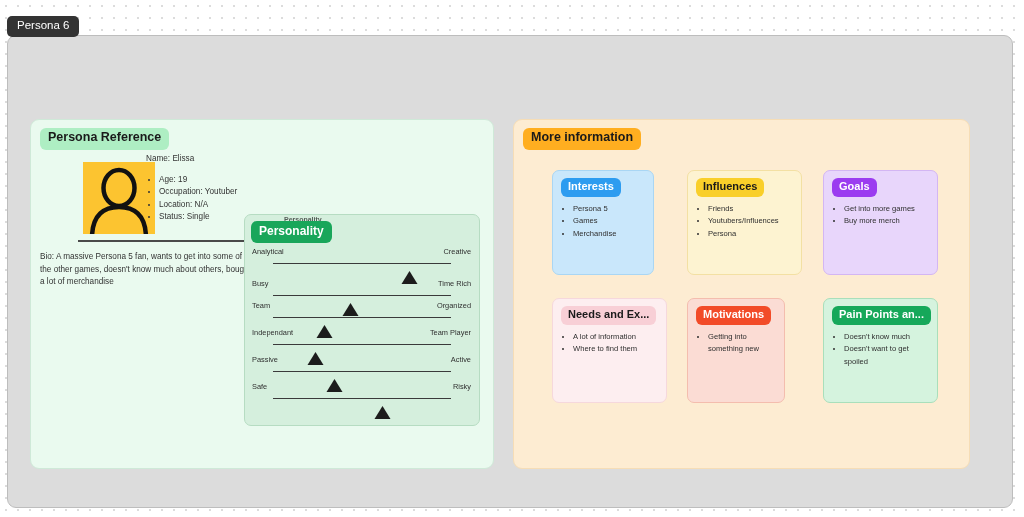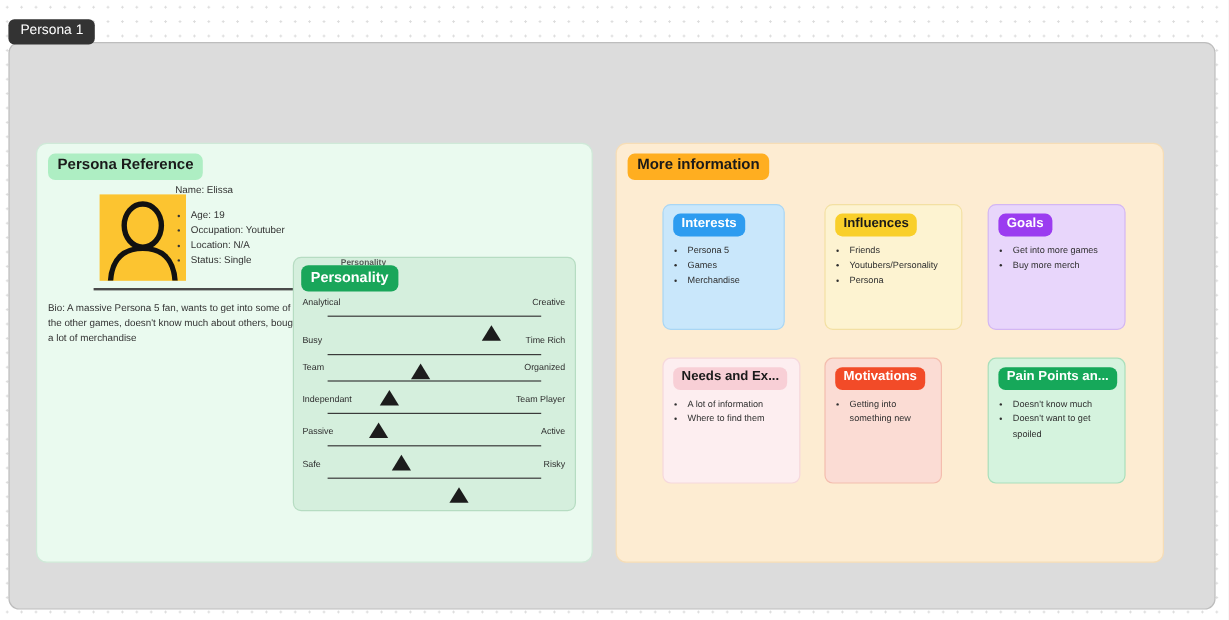--- a/index.html
+++ b/index.html
@@ -270,21 +270,21 @@
   .b-interests   { background: #2d9cf0; color: #ffffff; }
   .b-influences  { background: #f9cf2a; color: #1a1a1a; }
   .b-goals       { background: #9b3cf0; color: #ffffff; }
   .b-needs       { background: #f8cfd6; color: #1a1a1a; }
   .b-motivations { background: #f24b28; color: #ffffff; }
   .b-pain        { background: #16a85a; color: #ffffff; }
 </style>
 </head>
 <body>
 
-<div class="page-tab">Persona 1</div>
+<div class="page-tab">Persona 6</div>
 
 <div class="frame">
 
   <div class="panel panel-persona">
     <div class="badge badge-panel badge-persona-ref">Persona Reference</div>
 
     <div class="avatar">
       <svg width="72" height="72" viewBox="0 0 72 72" aria-hidden="true">
         <ellipse cx="36" cy="26" rx="15.5" ry="18" fill="none" stroke="#111111" stroke-width="4.5"></ellipse>
         <path d="M9 76 C9 52 22 45 36 45 C50 45 63 52 63 76" fill="none" stroke="#111111" stroke-width="4.5"></path>
@@ -363,21 +363,21 @@
         <li>Persona 5</li>
         <li>Games</li>
         <li>Merchandise</li>
       </ul>
     </div>
 
     <div class="info-card c-influences" style="left:173px; top:50px; width:115px; height:105px;">
       <div class="card-badge b-influences">Influences</div>
       <ul>
         <li>Friends</li>
-        <li>Youtubers/Personality</li>
+        <li>Youtubers/Influences</li>
         <li>Persona</li>
       </ul>
     </div>
 
     <div class="info-card c-goals" style="left:309px; top:50px; width:115px; height:105px;">
       <div class="card-badge b-goals">Goals</div>
       <ul>
         <li>Get into more games</li>
         <li>Buy more merch</li>
       </ul>

